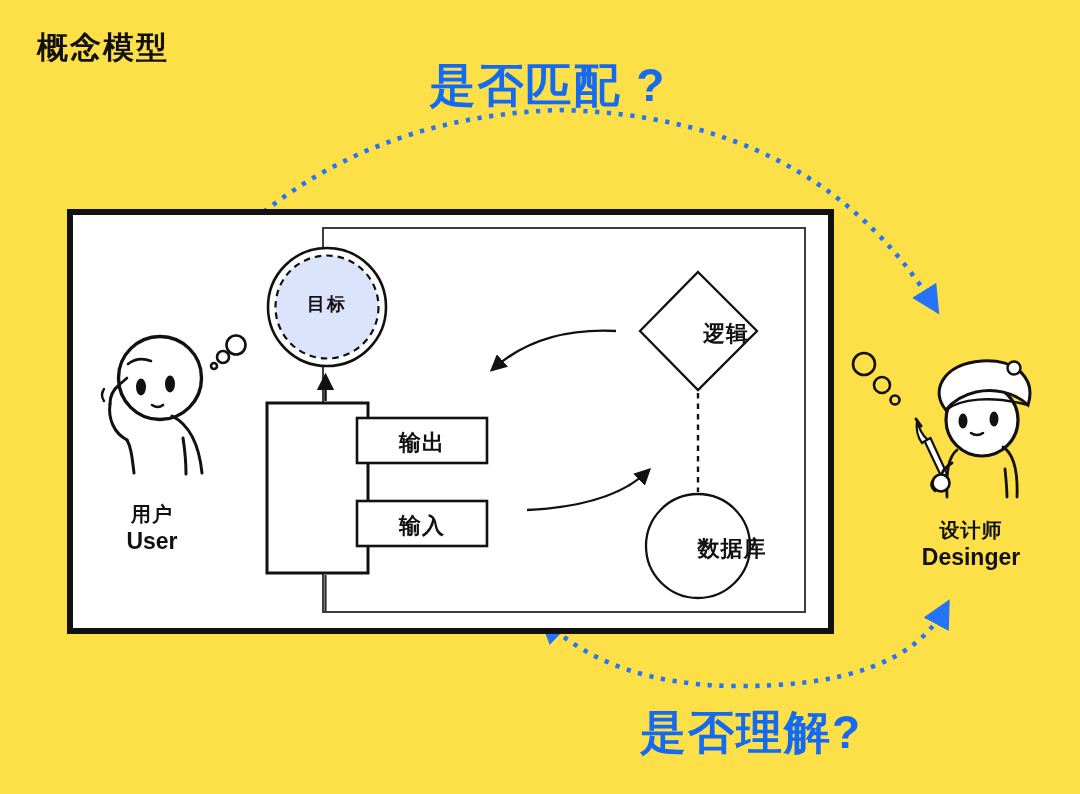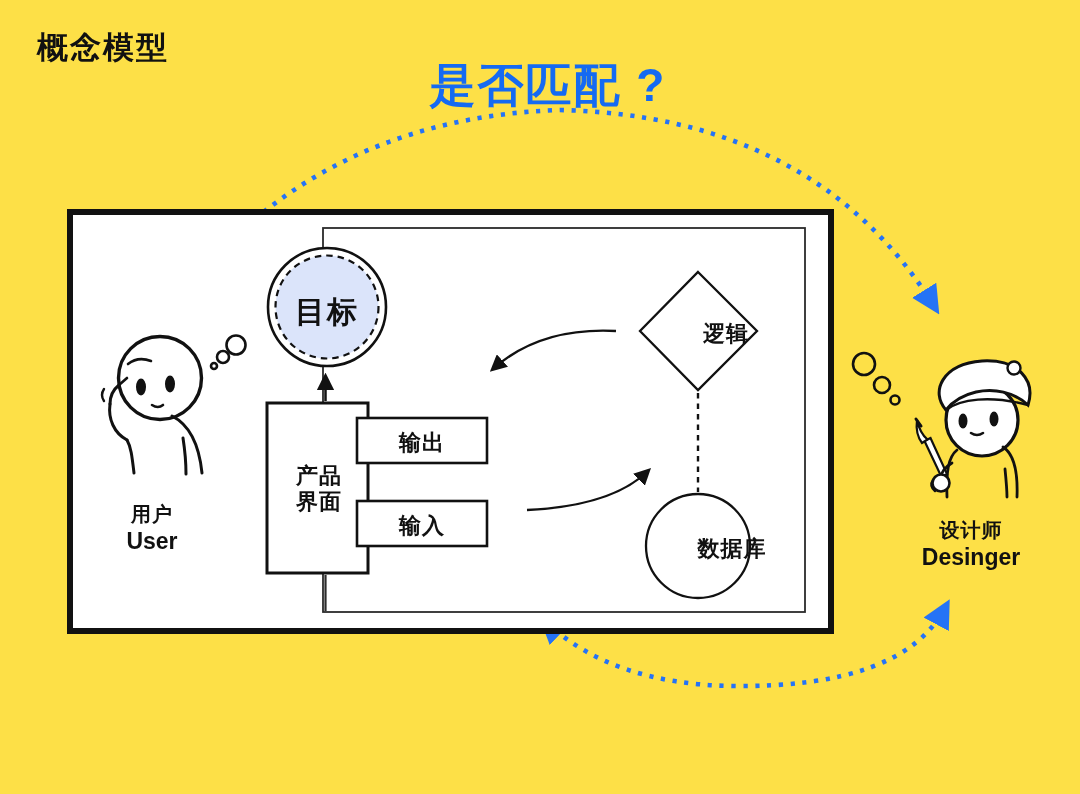--- a/index.html
+++ b/index.html
@@ -2,21 +2,21 @@
 <html><head>
 <meta charset="utf-8">
 <style>
   html,body{margin:0;padding:0;background:#ffffff;}
   #stage{position:relative;width:1080px;height:794px;background:#fde047;overflow:hidden;
          font-family:"Liberation Sans","DejaVu Sans",sans-serif;color:#111;}
   .lbl{position:absolute;text-align:center;font-weight:800;color:#111;white-space:pre-line;}
   .title{font-size:31px;letter-spacing:2px;text-align:left;}
   .blue{font-size:46px;letter-spacing:2px;}
   .node-lbl{font-size:22px;letter-spacing:1px;}
-  .goal-lbl{font-size:30px;letter-spacing:2px;}
+  .goal-lbl{font-size:18px;letter-spacing:2px;}
   .actor-zh{font-size:20px;letter-spacing:1px;}
   .actor-en{font-size:23px;}
   svg{position:absolute;left:0;top:0;}
 </style>
 </head>
 <body>
 
 <div id="stage">
 
   <svg width="1080" height="794" viewBox="0 0 1080 794">
@@ -106,24 +106,24 @@
       <path d="M 952 463 C 945 467 941 473 940 479"></path>
       <circle cx="941" cy="483" r="8.5" fill="#ffffff" stroke-width="2.6"></circle>
       <path d="M 933 480 Q 929 486 935 491" stroke-width="2.4"></path>
     </g>
   </svg>
 
   <div class="lbl title" style="left:37px;top:27px;width:300px;">概念模型</div>
 
   <div class="lbl blue" style="left:418px;top:55px;width:260px;color:#156af2;">是否匹配 ?</div>
 
+  <div class="lbl blue" style="left:631px;top:702px;width:240px;color:#156af2;">是否理解?</div>
 
   <div class="lbl goal-lbl" style="left:282px;top:292px;width:90px;">目标</div>
 
-  <div class="lbl node-lbl" style="left:279px;top:463px;width:80px;line-height:26px;"><span>产品</span><br><span>界面</span></div>
 
   <div class="lbl node-lbl" style="left:372px;top:428px;width:100px;">输出</div>
 
   <div class="lbl node-lbl" style="left:372px;top:511px;width:100px;">输入</div>
 
   <div class="lbl node-lbl" style="left:649px;top:319px;width:100px;text-align:right;">逻辑</div>
 
   <div class="lbl node-lbl" style="left:672px;top:534px;width:120px;">数据库</div>
 
   <div class="lbl actor-zh" style="left:92px;top:501px;width:120px;">用户</div>

